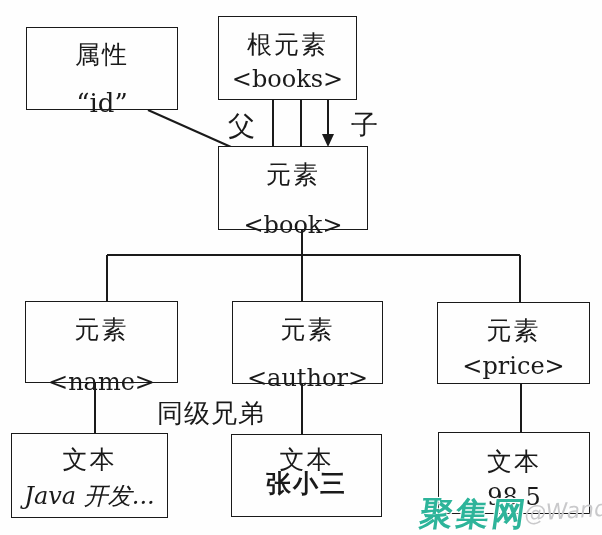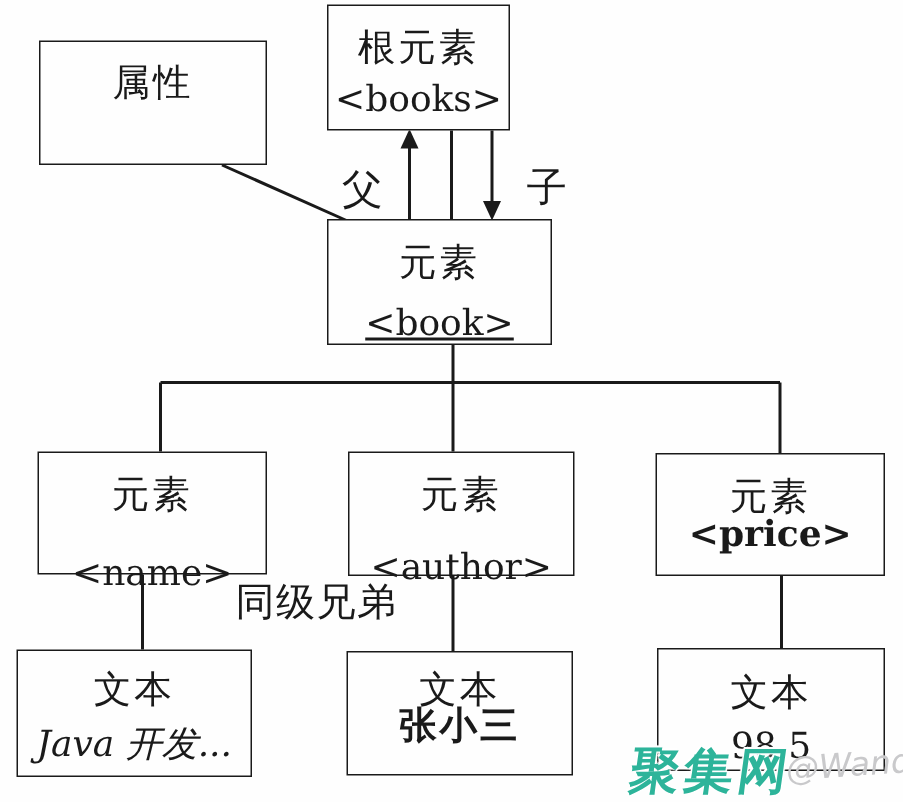--- a/index.html
+++ b/index.html
@@ -22,47 +22,47 @@
   .node .ln{
     position:absolute;left:0;right:0;
     text-align:center;
     white-space:nowrap;
     line-height:1.05;
   }
   .cjk{font-size:25px;letter-spacing:2px;}
   .lat{font-size:24px;letter-spacing:0;}
   
   #n-attr  {left:26px; top:27px;  width:152px;height:83px;}
-  #n-root  {left:218px;top:3px;   width:122px;height:84px;}
+  #n-root  {left:218px;top:16px;   width:139px;height:84px;}
   #n-book  {left:218px;top:146px; width:150px;height:84px;}
   #n-name  {left:25px; top:301px; width:153px;height:82px;}
   #n-author{left:232px;top:301px; width:151px;height:83px;}
   #n-price {left:437px;top:302px; width:153px;height:82px;}
   #n-tname  {left:11px; top:433px;width:157px;height:85px;}
   #n-tauthor{left:231px;top:434px;width:151px;height:83px;}
   #n-tprice {left:438px;top:432px;width:152px;height:82px;}
 
   #n-attr .l1{top:14px;} #n-attr .l2{top:62px;font-size:26px;}
   #n-root .l1{top:15px;} #n-root .l2{top:50px;}
-  #n-book .l1{top:15px;} #n-book .l2{top:56px;text-decoration:underline;}
+  #n-book .l1{top:15px;} #n-book .l2{top:66px;}
   #n-name .l1{top:15px;} #n-name .l2{top:68px;}
   #n-author .l1{top:15px;} #n-author .l2{top:64px;}
-  #n-price .l1{top:15px;} #n-price .l2{top:40px;font-weight:bold;}
+  #n-price .l1{top:15px;} #n-price .l2{top:51px;}
   #n-tname .l1{top:13px;} #n-tname .l2{top:50px;font-style:italic;}
   #n-tauthor .l1{top:12px;} #n-tauthor .l2{top:36px;font-weight:bold;}
   #n-tprice .l1{top:16px;} #n-tprice .l2{top:52px;text-align:center;}
 
   .edge-label{
     position:absolute;z-index:3;
     font-size:27px;
     white-space:nowrap;
   }
   #lbl-parent{left:228px;top:108px;}
   #lbl-child{left:351px;top:107px;}
-  #lbl-siblings{left:157px;top:384px;font-size:26px;letter-spacing:1px;}
+  #lbl-siblings{left:157px;top:396px;font-size:26px;letter-spacing:1px;}
 
   .watermark-brand{
     position:absolute;left:420px;top:492px;z-index:5;
     font-family:"DejaVu Sans","Liberation Sans",sans-serif;
     font-weight:bold;
     font-size:33px;
     letter-spacing:3px;
     transform:skewX(-8deg);
     text-shadow:0 0 2px #ffffff,0 0 2px #ffffff,1px 1px 0 #ffffff,-1px -1px 0 #ffffff;
     white-space:nowrap;
@@ -105,20 +105,21 @@
       <line x1="521" y1="383" x2="521" y2="433"></line>
     </g>
     <g fill="#1a1a1a" stroke="none">
       <polygon points="273,86 267,99 279,99"></polygon>
       <polygon points="328,147 322,134 334,134"></polygon>
     </g>
   </svg>
 
   <div class="node" id="n-attr">
     <div class="ln l1 cjk">属性</div>
+    <div class="ln l2 lat">“id”</div>
   </div>
 
   <div class="node" id="n-root">
     <div class="ln l1 cjk">根元素</div>
     <div class="ln l2 lat">&lt;books&gt;</div>
   </div>
 
   <div class="node" id="n-book">
     <div class="ln l1 cjk">元素</div>
     <div class="ln l2 lat">&lt;book&gt;</div>

